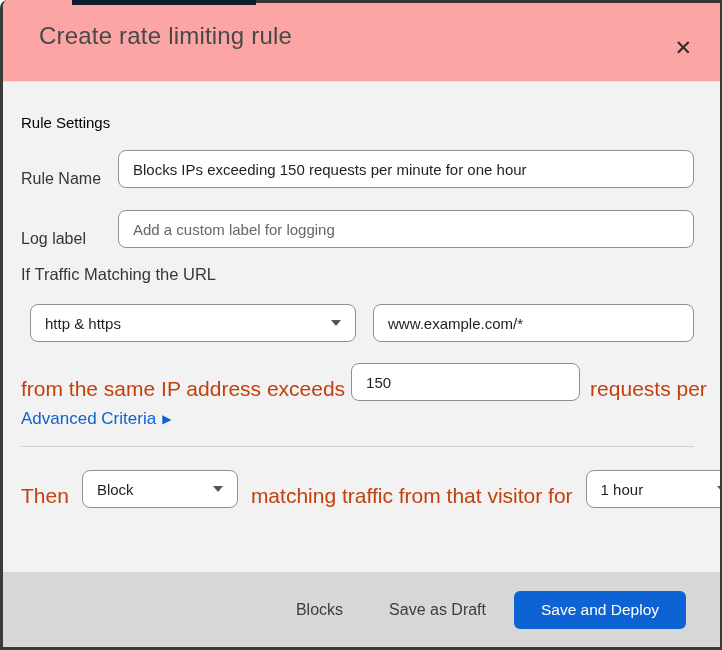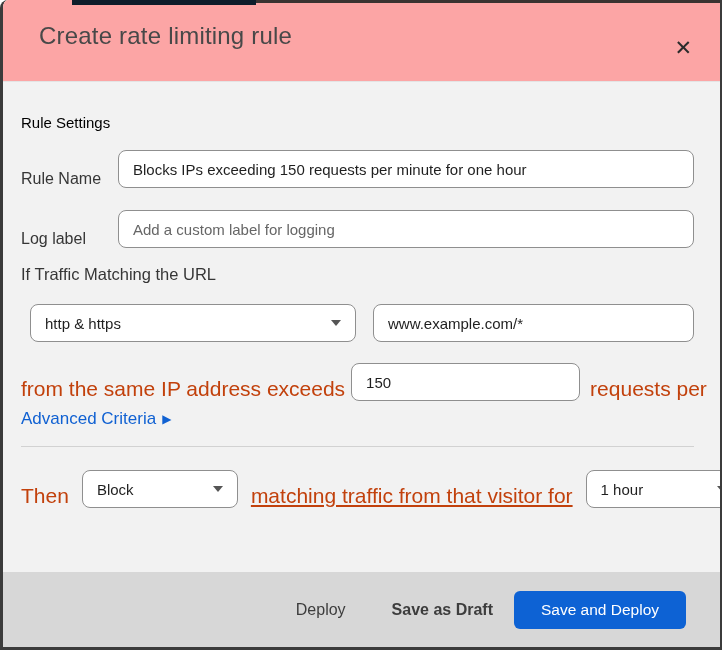--- a/index.html
+++ b/index.html
@@ -143,42 +143,42 @@
 
   .divider {
     margin-top: 17px;
     border: none;
     border-top: 1px solid #d2d2d2;
     height: 0;
   }
 
   .row-action { margin-top: 23px; }
   .action-select { flex: 0 0 156px; margin-left: 13px; }
-  .action-middle { margin-left: 13px; text-decoration: underline; }
+  .action-middle { margin-left: 13px; }
   .duration-select { flex: 0 0 156px; margin-left: 13px; }
 
   .footer {
     flex: 0 0 75px;
     background: #d7d7d7;
     display: flex;
     align-items: center;
     justify-content: flex-end;
     padding-right: 34px;
   }
   .link-btn {
     background: none;
     border: none;
     font-size: 16px;
     color: #3d3d3d;
     cursor: pointer;
     font-family: "Liberation Sans", sans-serif;
     padding: 4px 2px;
   }
   .cancel-btn { margin-right: 42px; }
-  .draft-btn { margin-right: 19px; font-weight: bold; }
+  .draft-btn { margin-right: 26px; }
   .primary-btn {
     width: 172px;
     height: 38px;
     background: #0d62d4;
     color: #ffffff;
     border: none;
     border-radius: 6px;
     font-size: 15.5px;
     cursor: pointer;
     font-family: "Liberation Sans", sans-serif;
@@ -244,17 +244,17 @@
       </div>
       <span class="inline-text action-middle">matching traffic from that visitor for</span>
       <div class="select-box duration-select">
         <span>1 hour</span>
         <span class="caret"></span>
       </div>
     </div>
   </div>
 
   <div class="footer">
-    <button class="link-btn cancel-btn">Deploy</button>
+    <button class="link-btn cancel-btn">Blocks</button>
     <button class="link-btn draft-btn">Save as Draft</button>
     <button class="primary-btn">Save and Deploy</button>
   </div>
 </div>
 
 </body></html>

